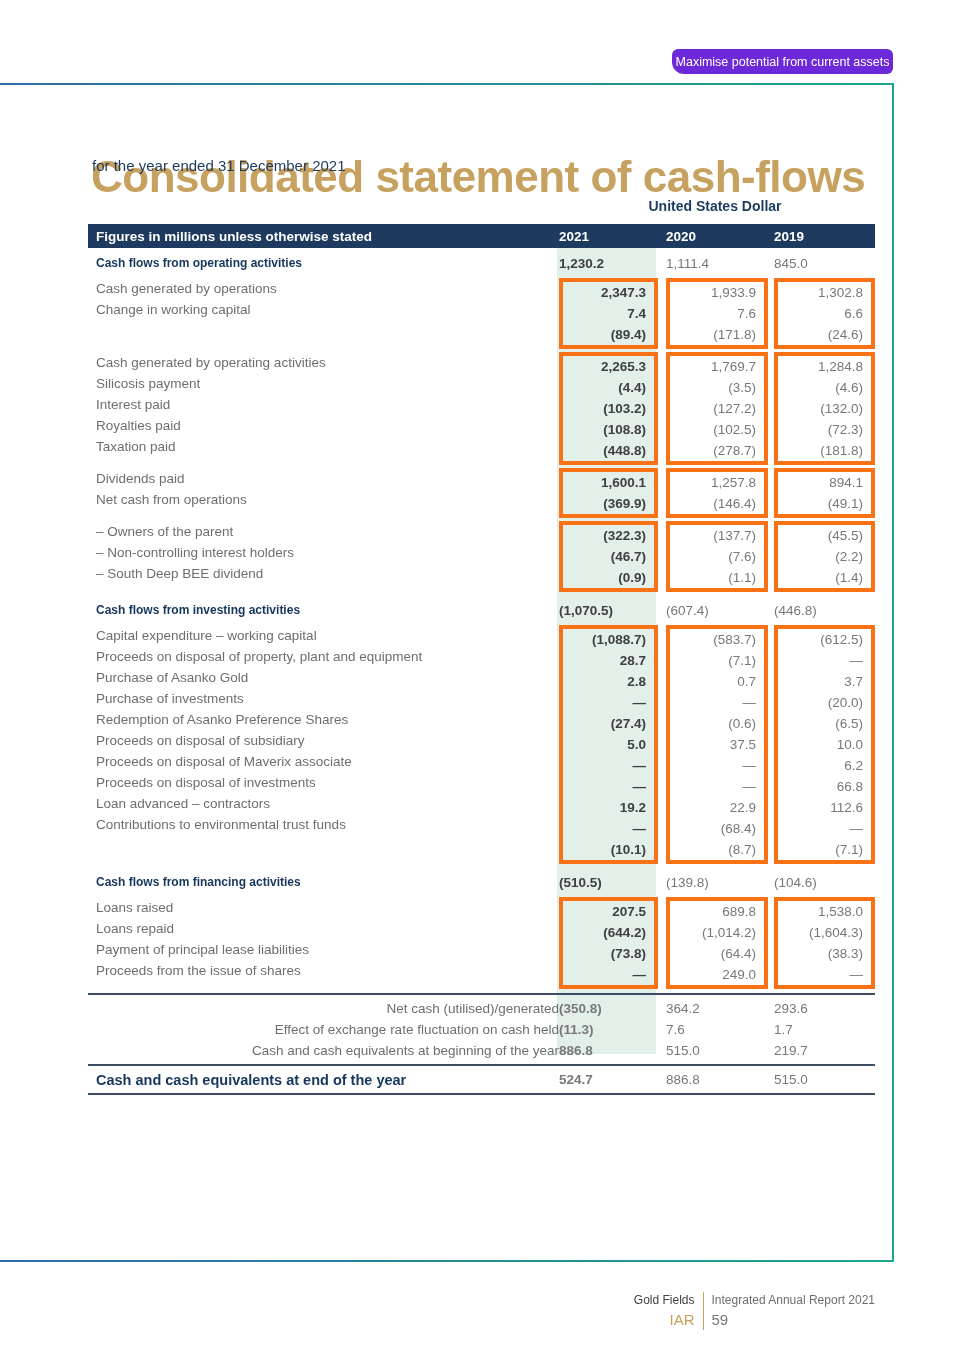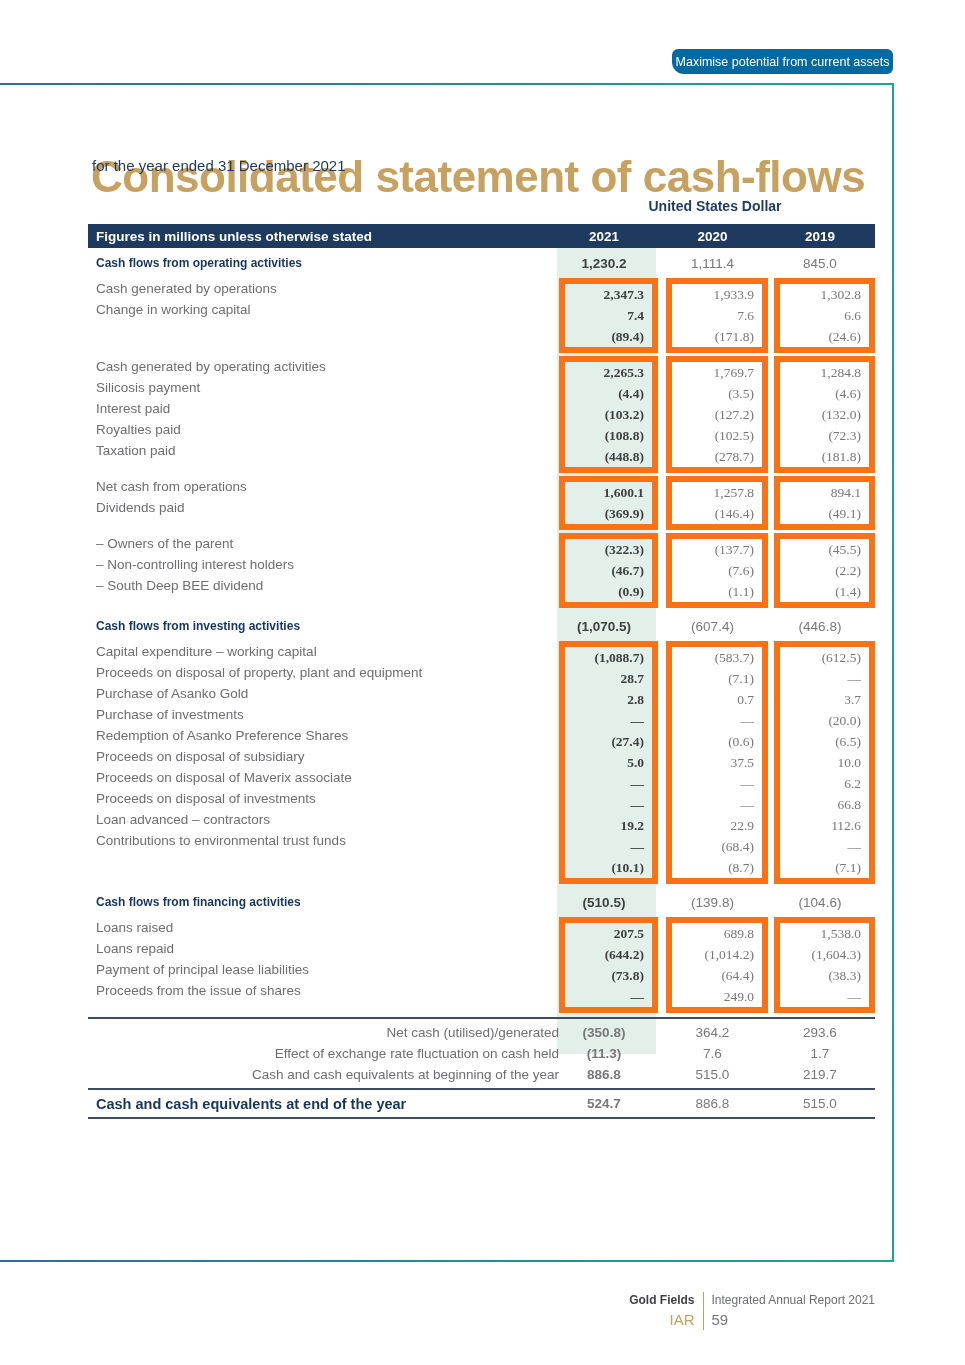--- a/index.html
+++ b/index.html
@@ -12,21 +12,21 @@
   
   .frame {
     position:absolute; top:83px; left:-8px; width:902px; height:1179px;
     border:2px solid #2F6BA7;
     border-image:linear-gradient(90deg,#2F6BA7,#1BA78E) 1;
     pointer-events:none;
   }
 
   .badge {
     position:absolute; top:49px; left:672px; width:221px; height:25px;
-    background:#0369a1; color:#ffffff; font-size:12.5px;
+    background:#6d28d9; color:#ffffff; font-size:12.5px;
     display:flex; align-items:center; justify-content:center;
     border-radius:6px 6px 6px 12px;
   }
 
   .title {
     position:absolute; left:91px; top:108px;
     font-size:44px; font-weight:bold; color:#C6A15F; letter-spacing:-0.5px;
     white-space:nowrap;
     margin-top:44px;
   }
@@ -48,35 +48,35 @@
     white-space:nowrap;
   }
 
   .thead {
     display:flex; align-items:center; height:24px;
     background:#1E3A5F; color:#ffffff; font-weight:bold; font-size:13.5px;
   }
   .thead .caption { flex:1; padding-left:8px; }
   .thead .vcell { color:#ffffff; font-weight:bold; }
 
-  .vcell { text-align:center; padding-right:9px; }
+  .vcell { text-align:left; padding-right:9px; }
   .c1 { width:99px; }
   .c2 { width:102px; margin-left:8px; }
   .c3 { width:101px; margin-left:6px; }
 
   .sec-row { display:flex; align-items:center; height:22px; margin:7px 0 4px; }
   .sec-row.first { margin-top:4px; }
   .sec-lbl { flex:1; padding-left:8px; font-weight:bold; color:#16365C; font-size:12px; }
   .sec-row .vcell { font-size:13.5px; color:#77787B; }
   .sec-row .vcell.bold, .vcell.bold { font-weight:bold; color:#3F4043; }
 
   .group { display:flex; margin-bottom:3px; }
   .labels { flex:1; }
   .labels .lbl { height:21px; line-height:21px; padding-left:8px; font-size:13.5px; color:#6D6E71; }
-  .vcol { border:6px solid #f97316;font-family:Liberation Serif, serif; }
+  .vcol { border:4px solid #f97316; }
   .vc1 { width:99px; }
   .vc2 { width:102px; margin-left:8px; background:#ffffff; }
   .vc3 { width:101px; margin-left:6px; background:#ffffff; }
   .vcol .num {
     height:21px; line-height:21px; text-align:right; padding-right:8px;
     font-size:13.5px; color:#77787B;
   }
   .vcol .num.bold { font-weight:bold; color:#3F4043; }
 
   .rule { height:2px; background:#3C4D63; }
@@ -88,21 +88,21 @@
   .sum-row .lbl { flex:1; padding-left:8px; font-size:13.5px; color:#6D6E71;text-align:right; }
   .sum-row .vcell { font-size:13.5px; color:#77787B; }
 
   .total-row { display:flex; align-items:center; height:25px; }
   .total-lbl { flex:1; padding-left:8px; font-weight:bold; color:#16365C; font-size:14.5px; }
   .total-row .vcell { font-size:13.5px; color:#77787B; }
 
   .footer { position:absolute; top:1292px; right:90px; display:flex; align-items:stretch; }
   .f-div { width:1px; background:#C7A15C; margin:0 8px; }
   .f-l { text-align:right; }
-  .f-brand { font-size:12px; font-weight:bold; color:#414144; line-height:16px; }
+  .f-brand { font-size:12px; font-weight:normal; color:#414144; line-height:16px; }
   .f-iar { font-size:15px; color:#C7A15C; line-height:20px; margin-top:2px; }
   .f-report { font-size:12px; color:#6D6E71; line-height:16px; }
   .f-page { font-size:15px; color:#77787B; line-height:20px; margin-top:2px; }
 </style>
 </head>
 <body>
 
 <div class="frame"></div>
 
 <div class="badge">
@@ -177,22 +177,22 @@
           <div class="vcol vc3">
             <div class="num">1,284.8</div>
             <div class="num">(4.6)</div>
             <div class="num">(132.0)</div>
             <div class="num">(72.3)</div>
             <div class="num">(181.8)</div>
           </div>
         </div>
         <div class="group">
           <div class="labels">
+            <div class="lbl">Dividends paid</div>
             <div class="lbl">Net cash from operations</div>
-            <div class="lbl">Dividends paid</div>
           </div>
           <div class="vcol vc1">
             <div class="num bold">1,600.1</div>
             <div class="num bold">(369.9)</div>
           </div>
           <div class="vcol vc2">
             <div class="num">1,257.8</div>
             <div class="num">(146.4)</div>
           </div>
           <div class="vcol vc3">

